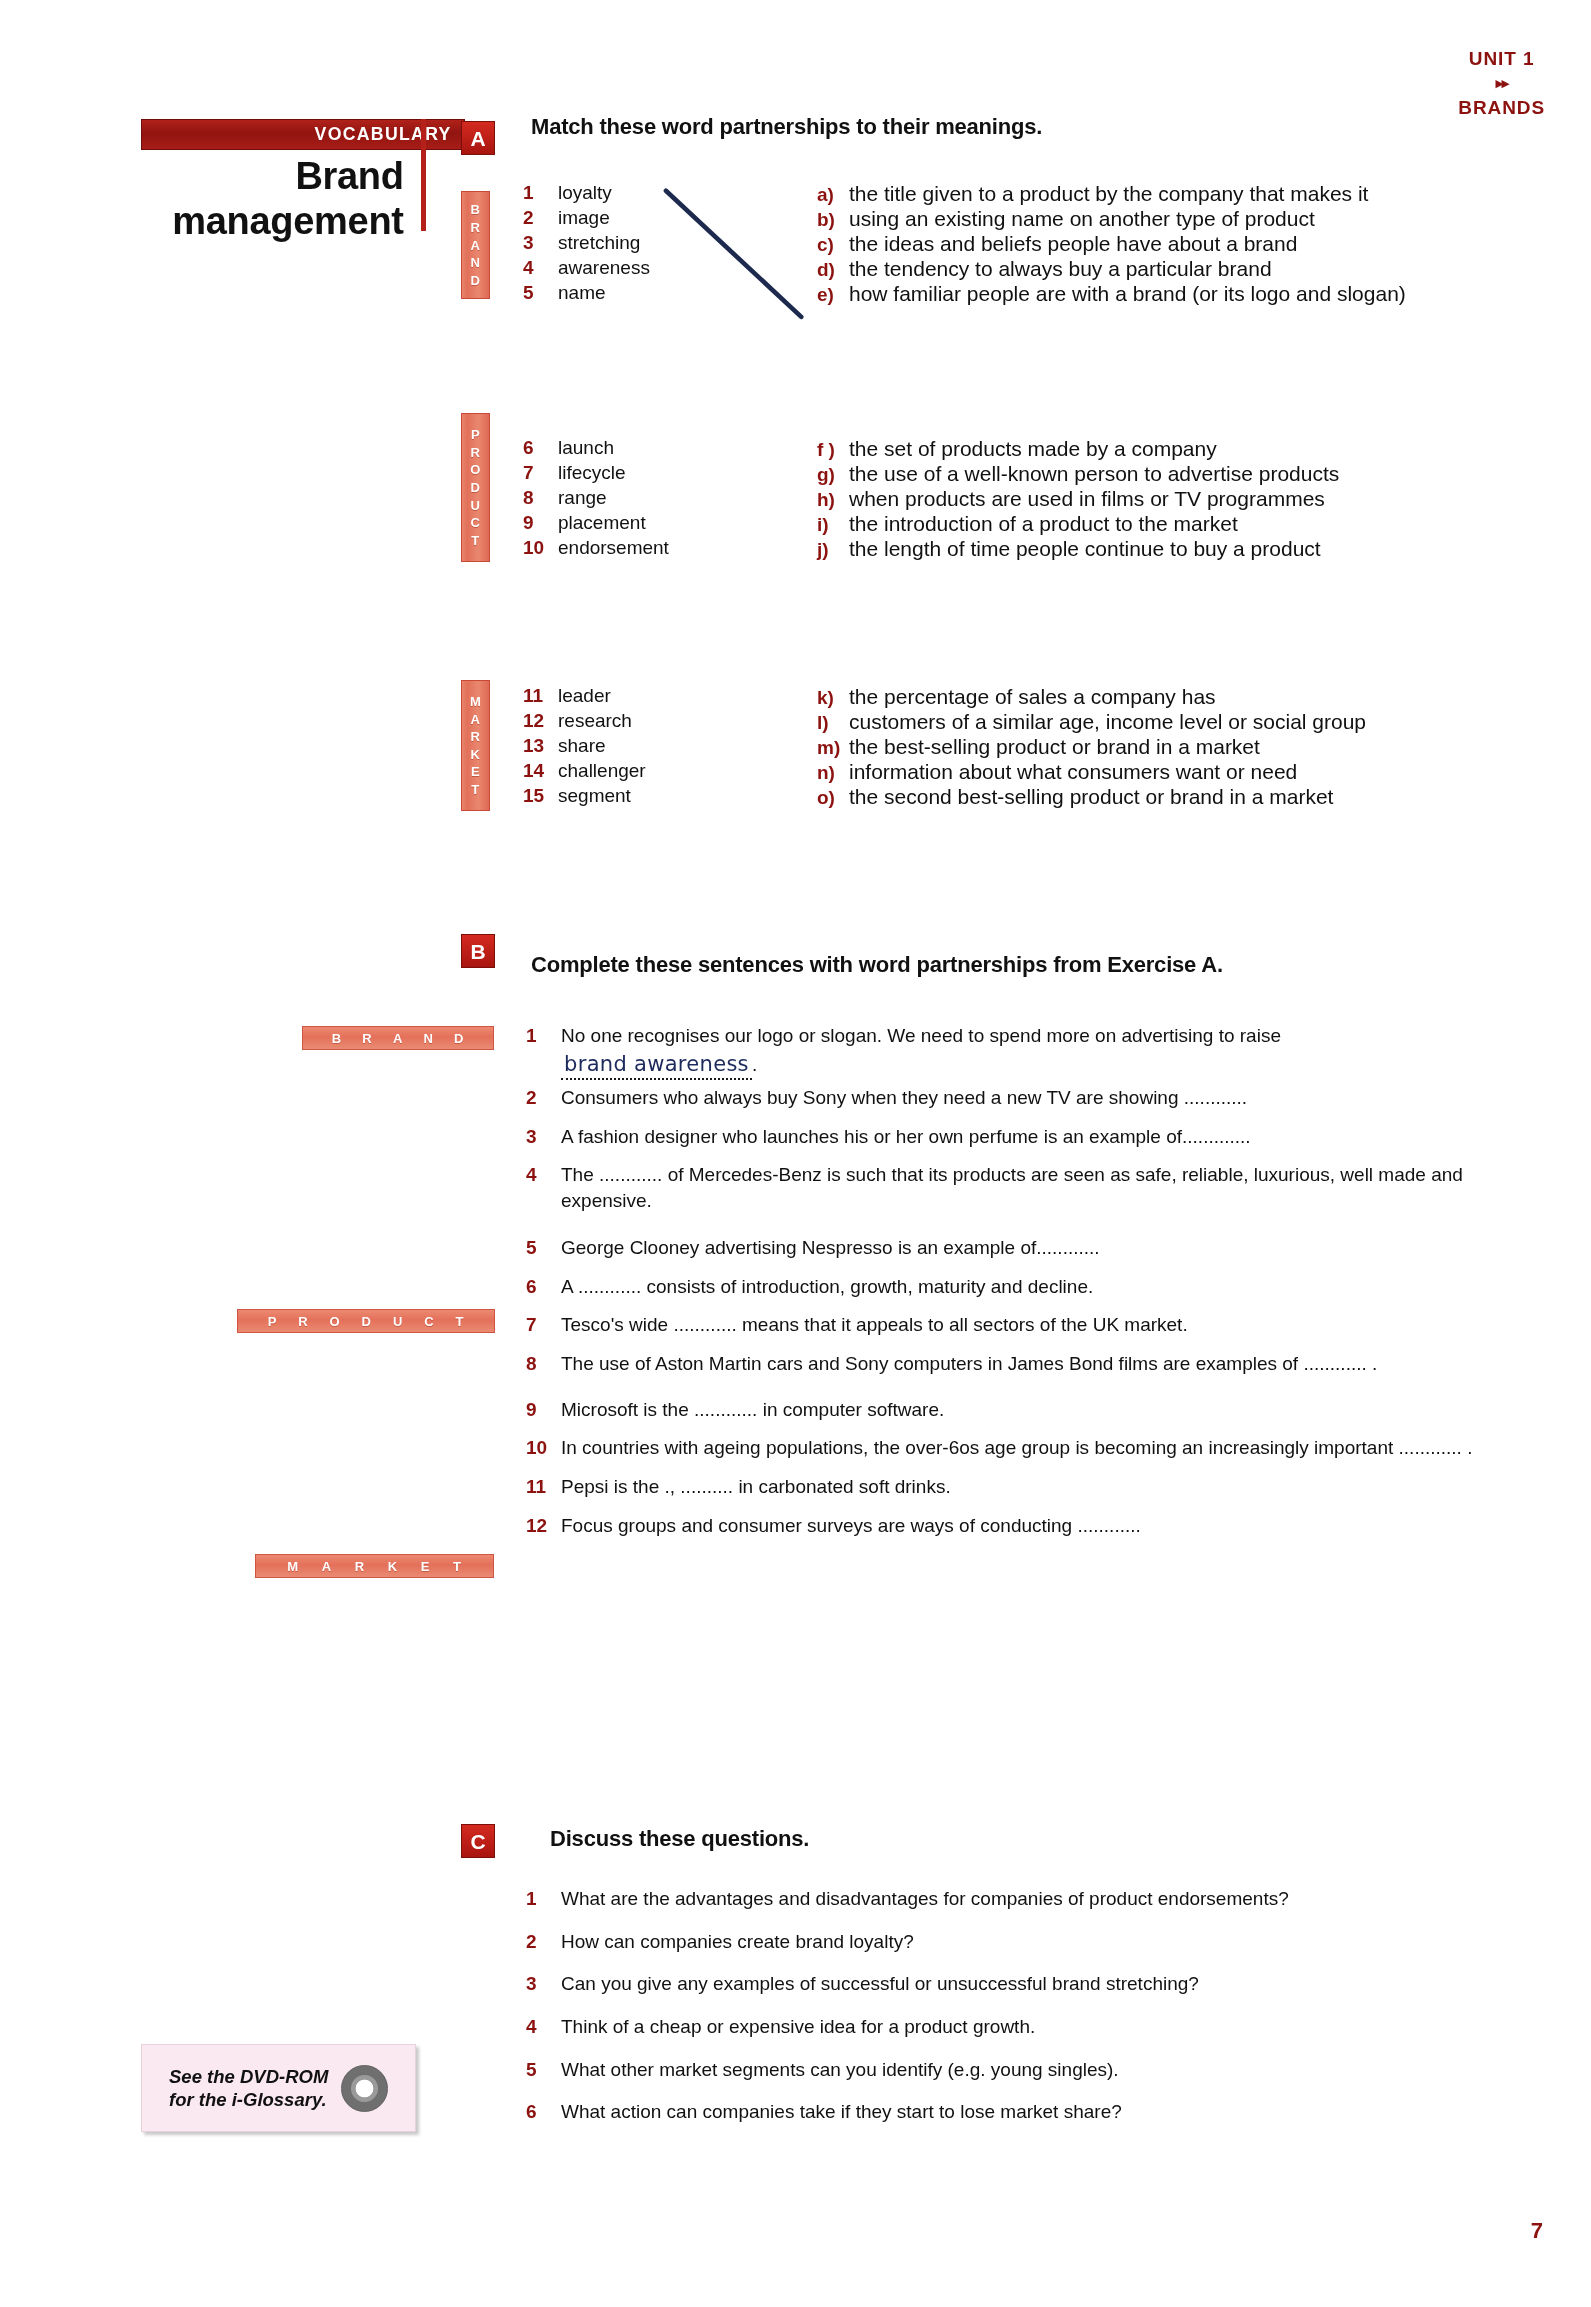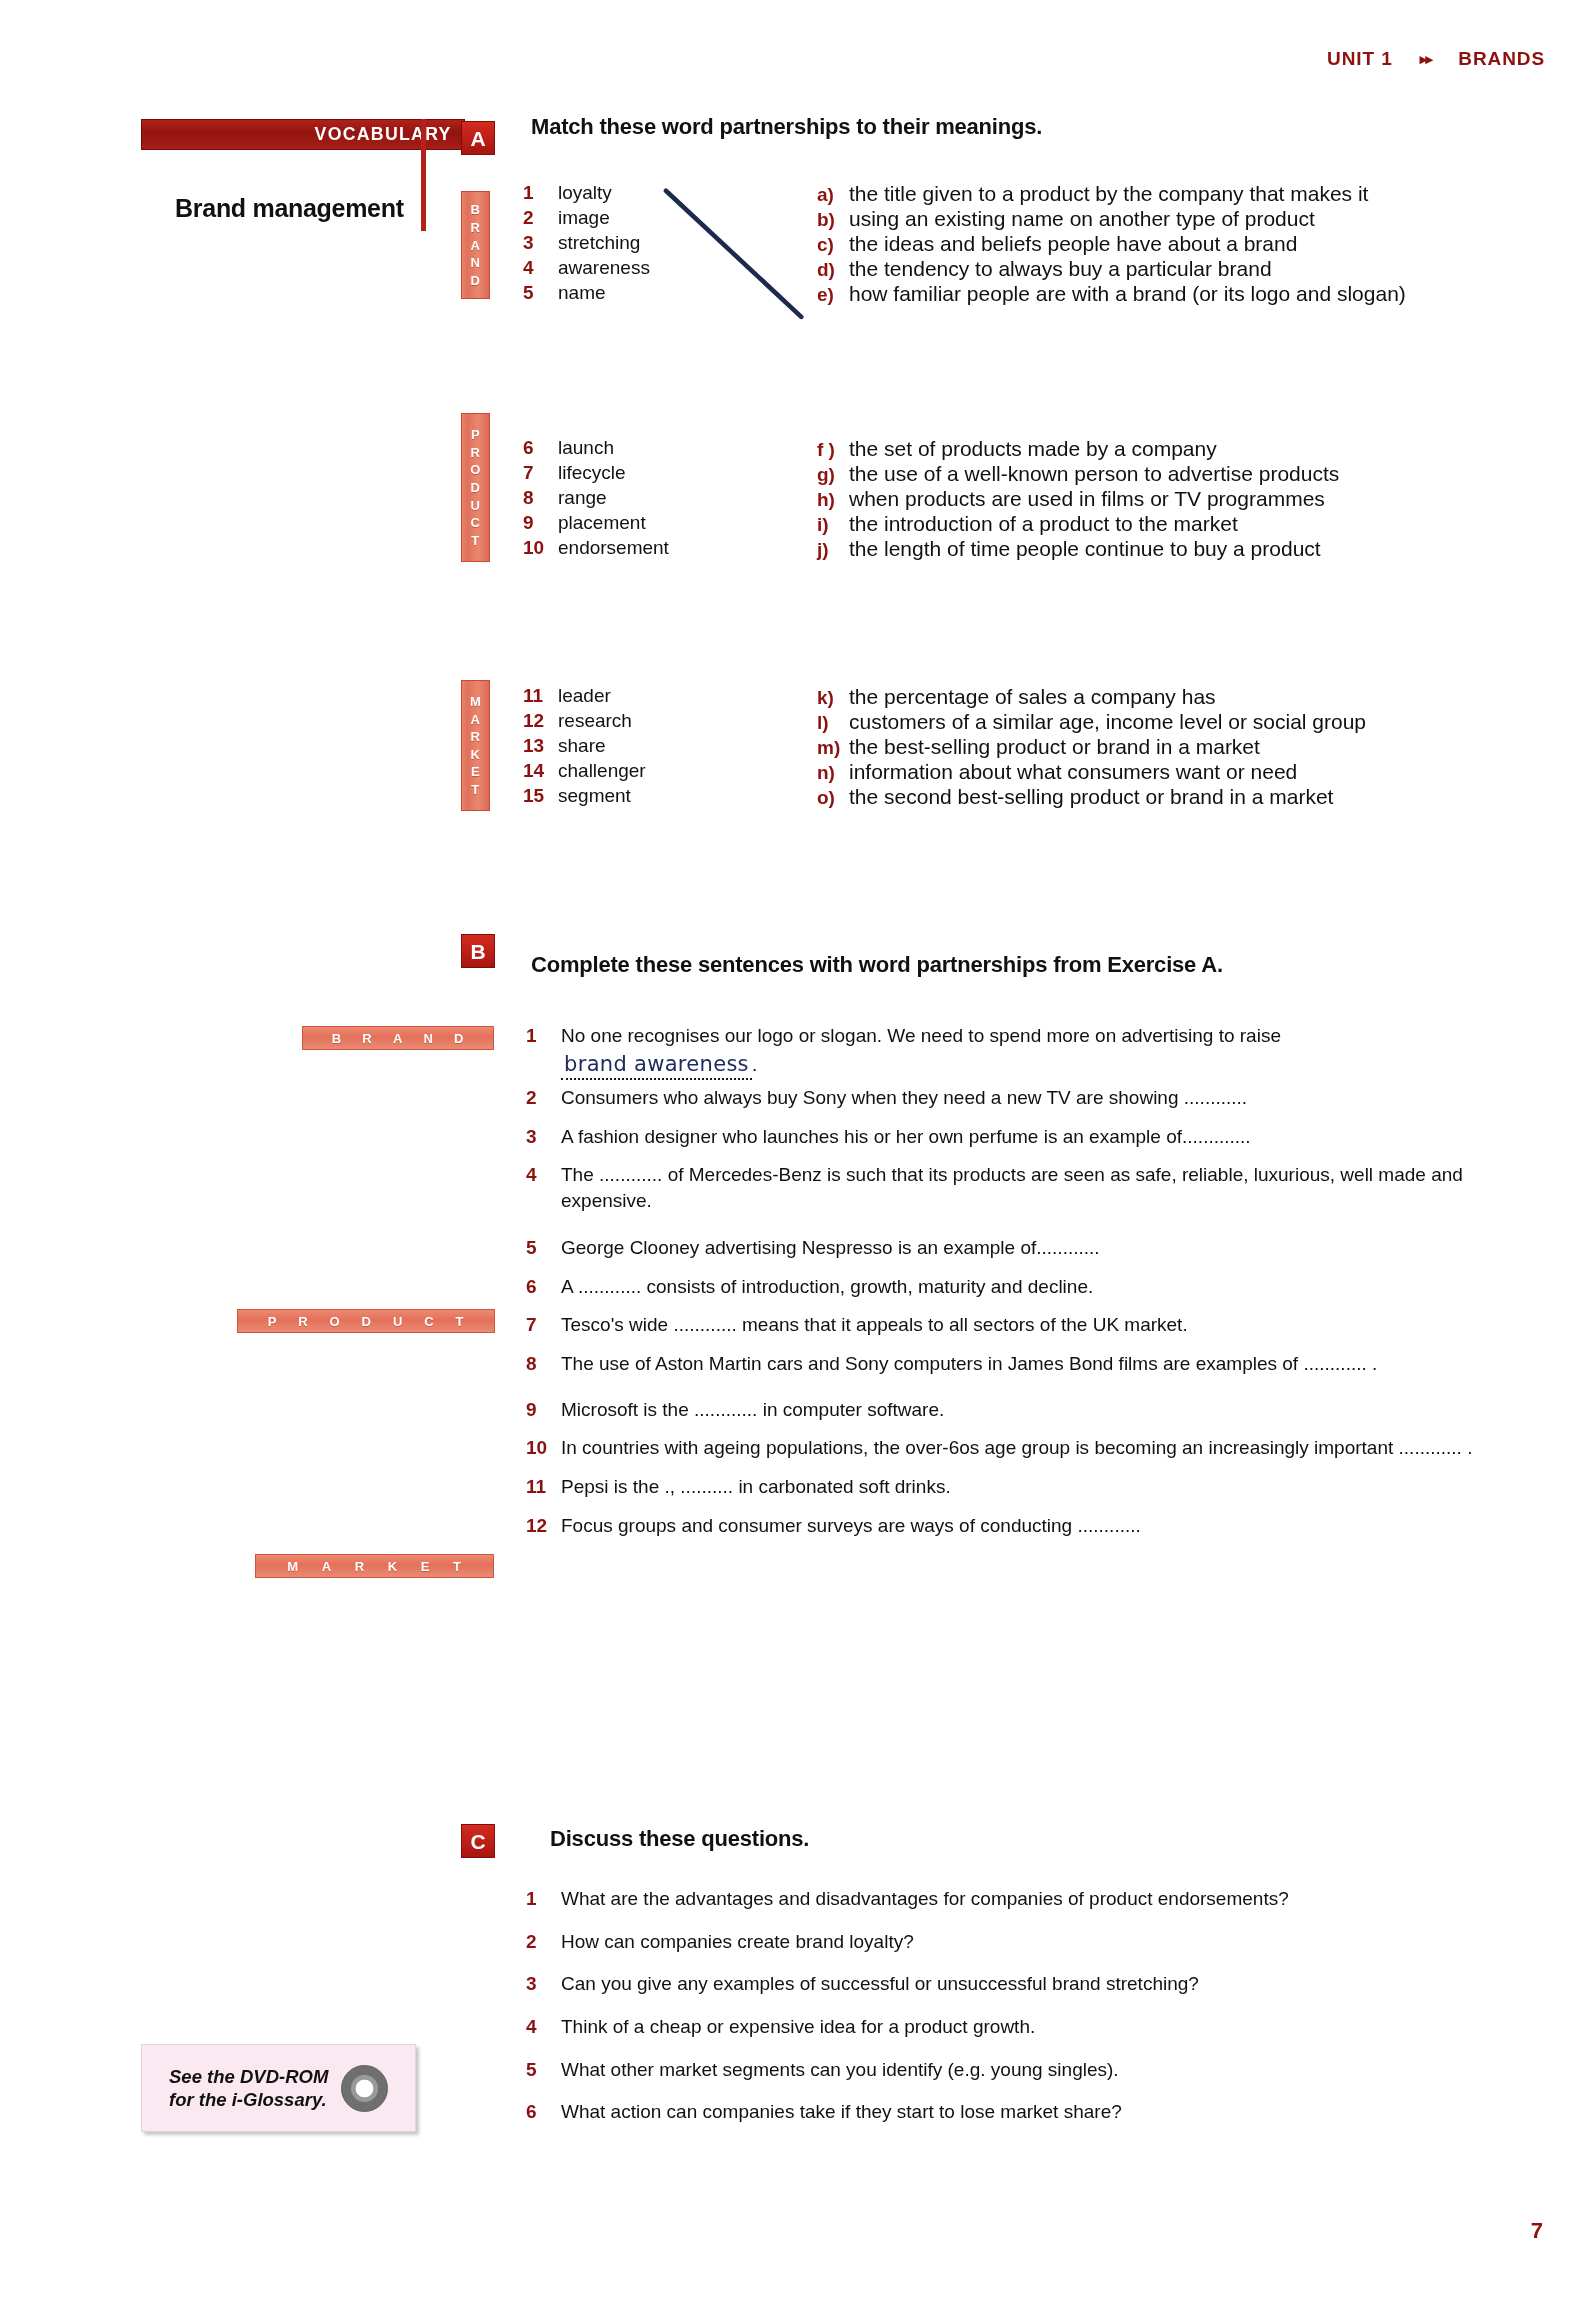--- a/index.html
+++ b/index.html
@@ -23,21 +23,22 @@
   .running-head {
     position: absolute;
     top: 48px;
     right: 46px;
     font-size: 19px;
     font-weight: bold;
     letter-spacing: 0.9px;
     color: #8c1210;
     display: flex;
     align-items: center;
-    gap: 27px;
+    gap: 5px;
+    flex-direction: column;
   }
   .rh-arrows {
     color: #8c1210;
     font-size: 14.6px;
     letter-spacing: -1.5px;
     position: relative;
     top: -0.8px;
   }
 
   
@@ -62,26 +63,25 @@
     letter-spacing: 1.3px;
   }
   .unit-title {
     position: absolute;
     left: 108px;
     top: 154px;
     width: 308px;
     text-align: right;
     padding-right: 12.3px;
     box-sizing: border-box;
-    font-size: 25px;
+    font-size: 38px;
     font-weight: bold;
     line-height: 1.18;
     color: #111;
     letter-spacing: -0.3px;
-    margin-top: 40px;
   }
   .title-rule {
     position: absolute;
     left: 421px;
     top: 119px;
     width: 5.4px;
     height: 112px;
     background: #b5201a;
   }
 

